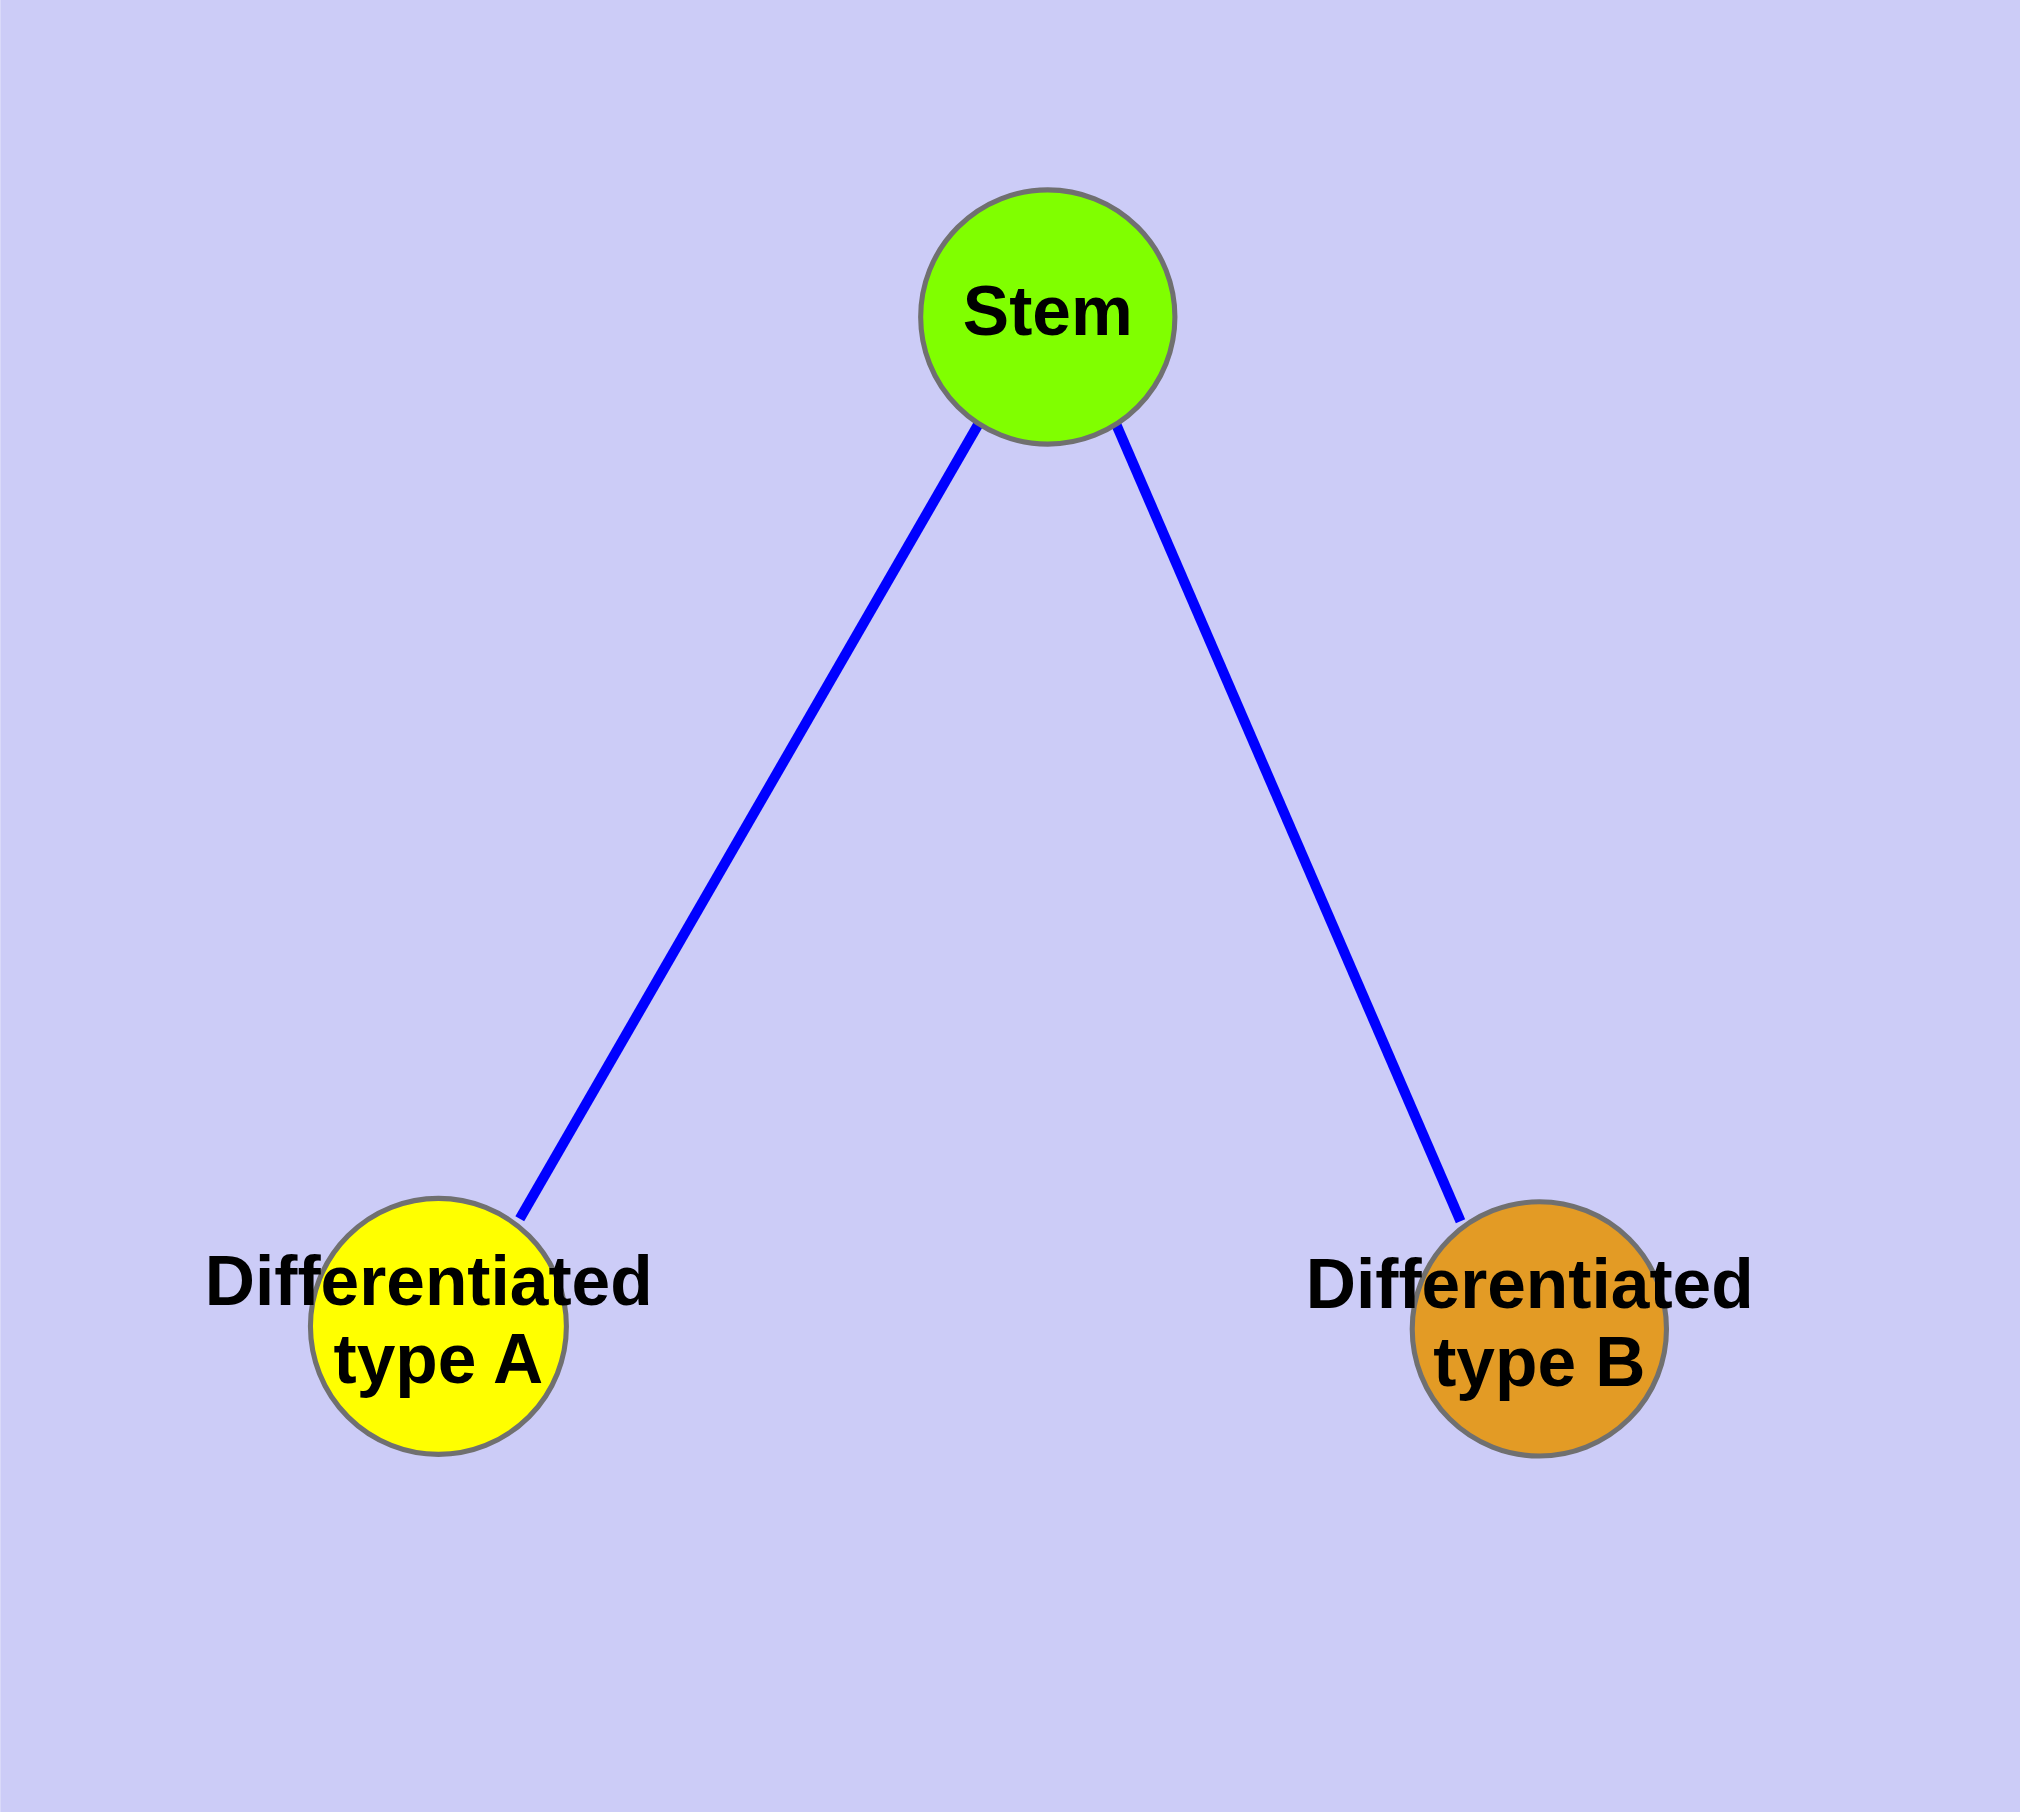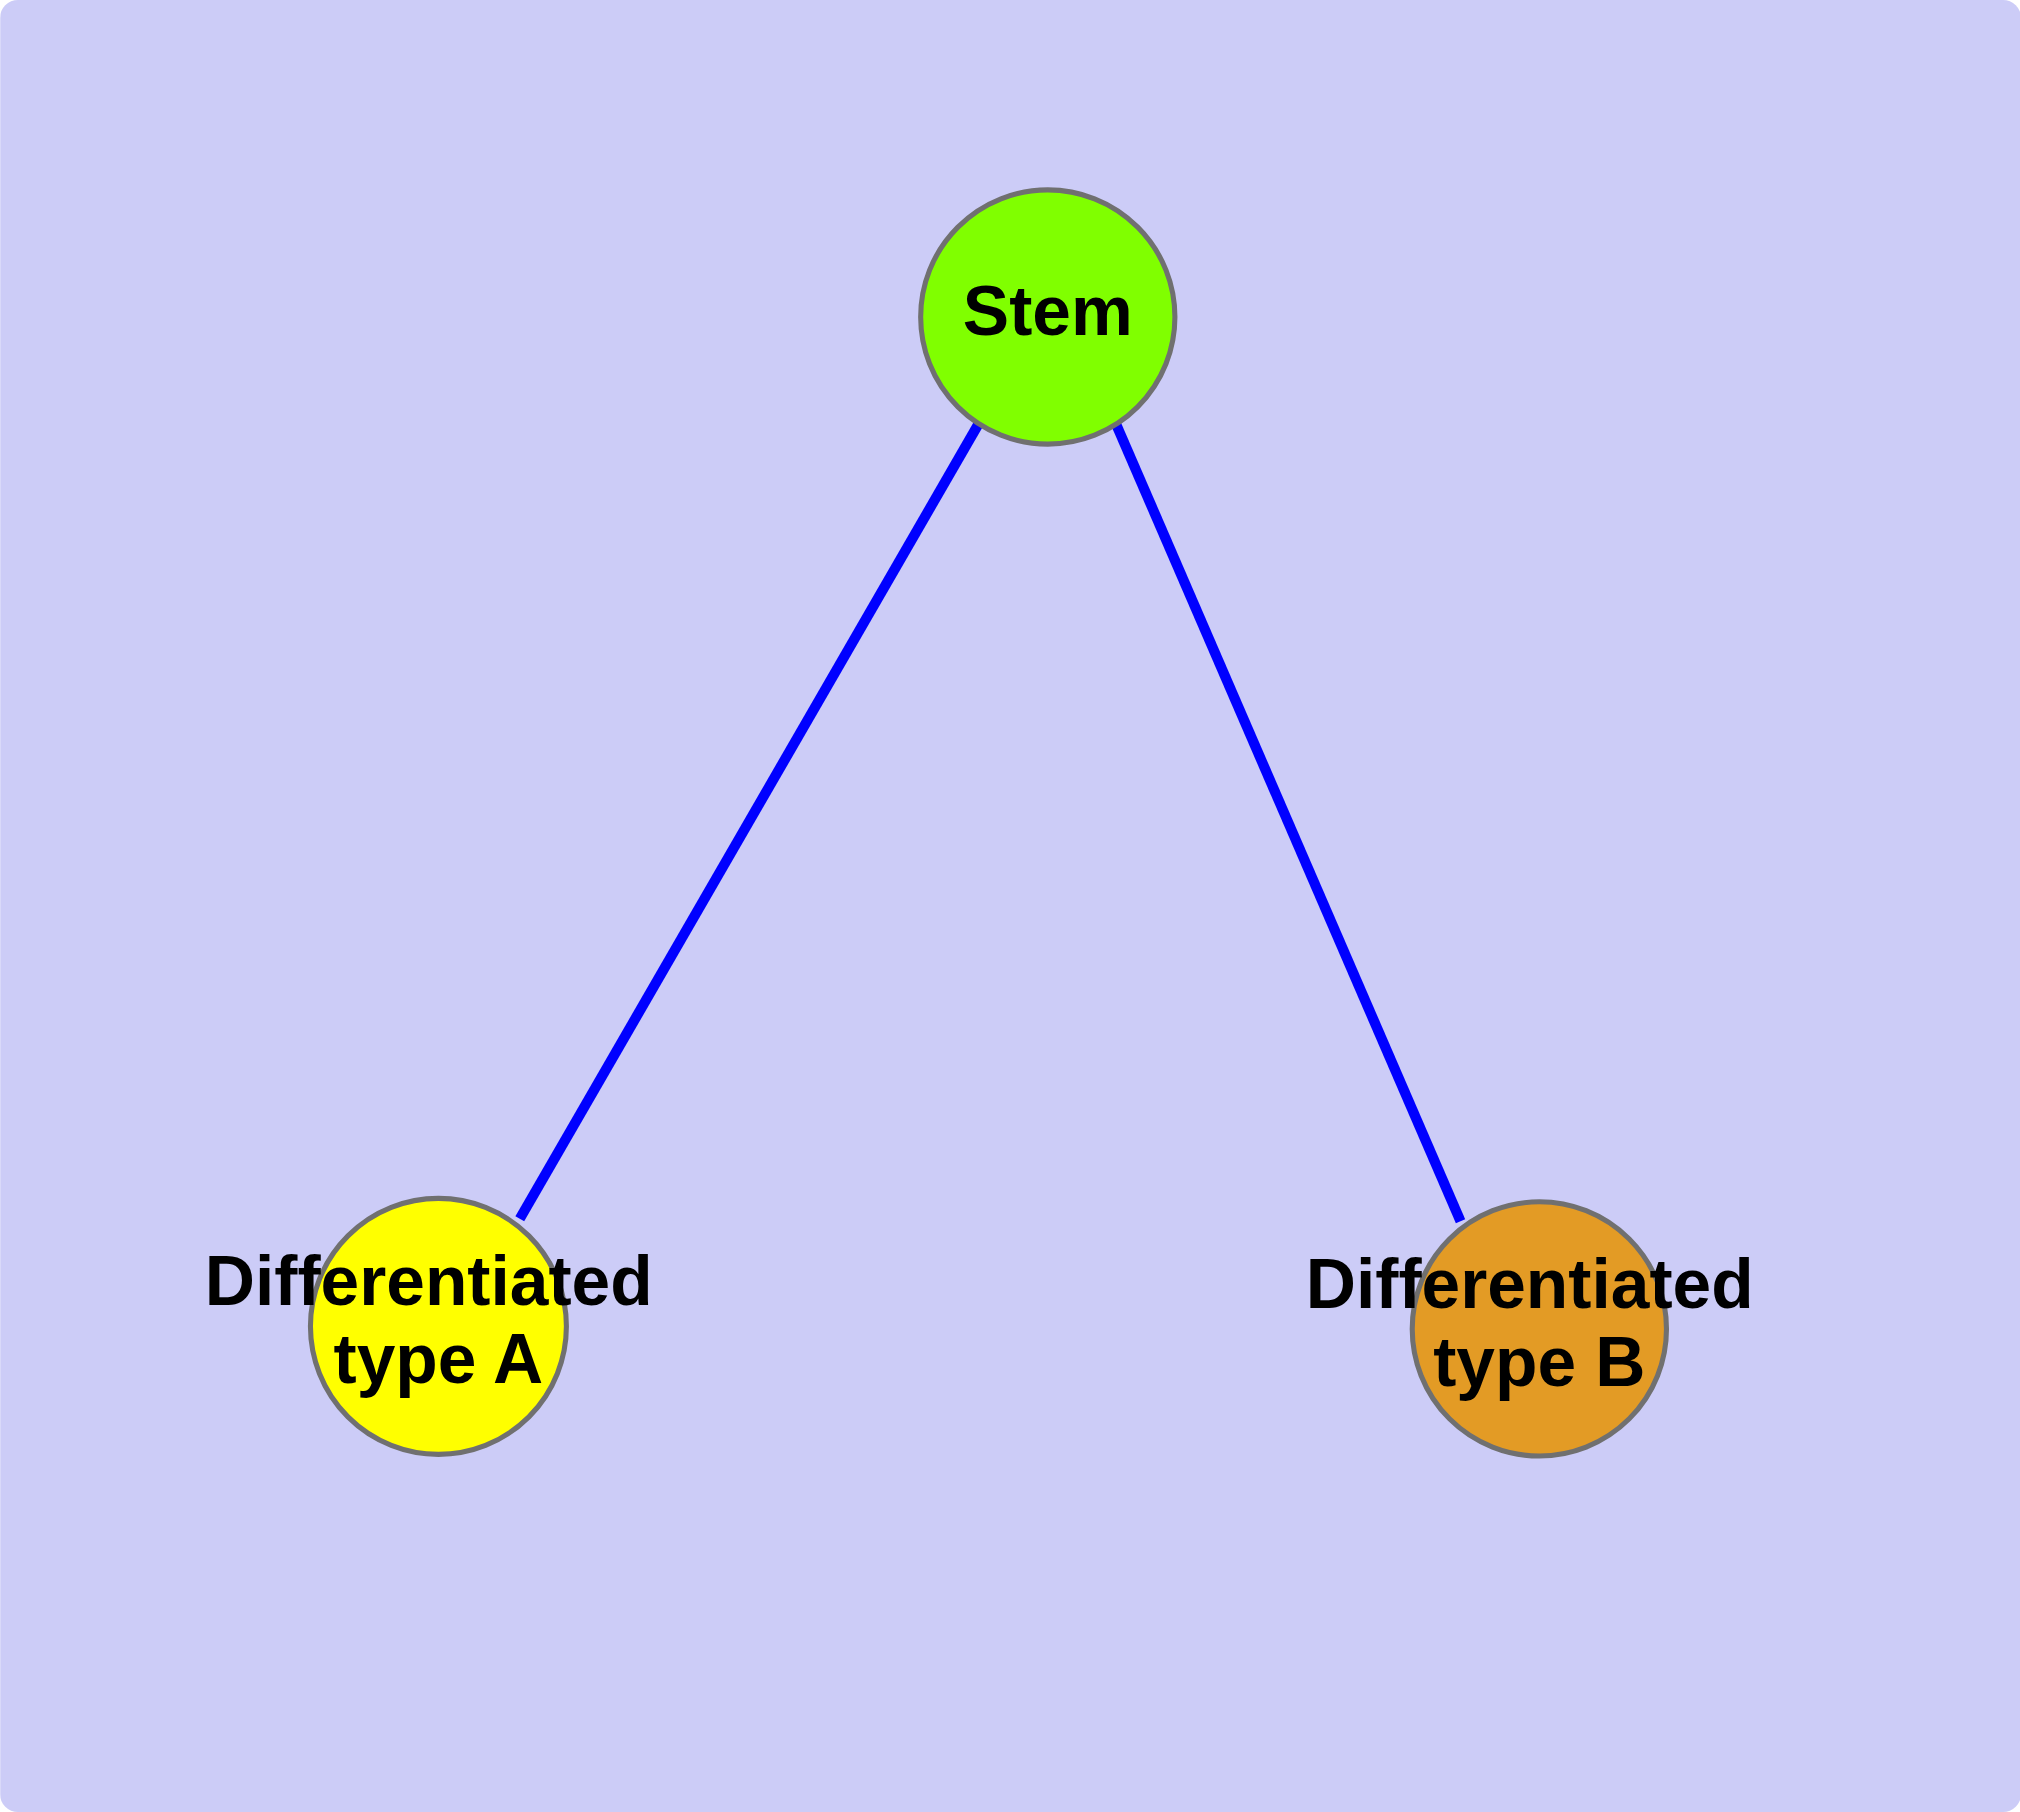--- a/index.html
+++ b/index.html
@@ -27,21 +27,21 @@
     font-family: "Liberation Sans", sans-serif;
     font-weight: bold;
     fill: #000000;
     text-anchor: middle;
     dominant-baseline: middle;
   }
 </style>
 </head>
 <body>
 
-<div id="canvas" style="width: 2021px; height: 1812px; border-radius: 18px;">
+<div id="canvas" style="width: 2021px; height: 1812px;">
   <svg id="graph-svg" viewBox="0 0 2384 2138" xmlns="http://www.w3.org/2000/svg" style="width: 2021px; height: 1812px;">
 
     <rect id="bg-rect" x="0" y="0" width="2384" height="2138" fill="#CCCCF7"></rect>
 
     <g>
       <line id="edge-0" x1="1155" y1="499" x2="613" y2="1438" stroke="#0000FF" stroke-width="12" stroke-linecap="butt"></line>
       <line id="edge-1" x1="1316" y1="499" x2="1723" y2="1441" stroke="#0000FF" stroke-width="12" stroke-linecap="butt"></line>
     </g>
 
     <g>

